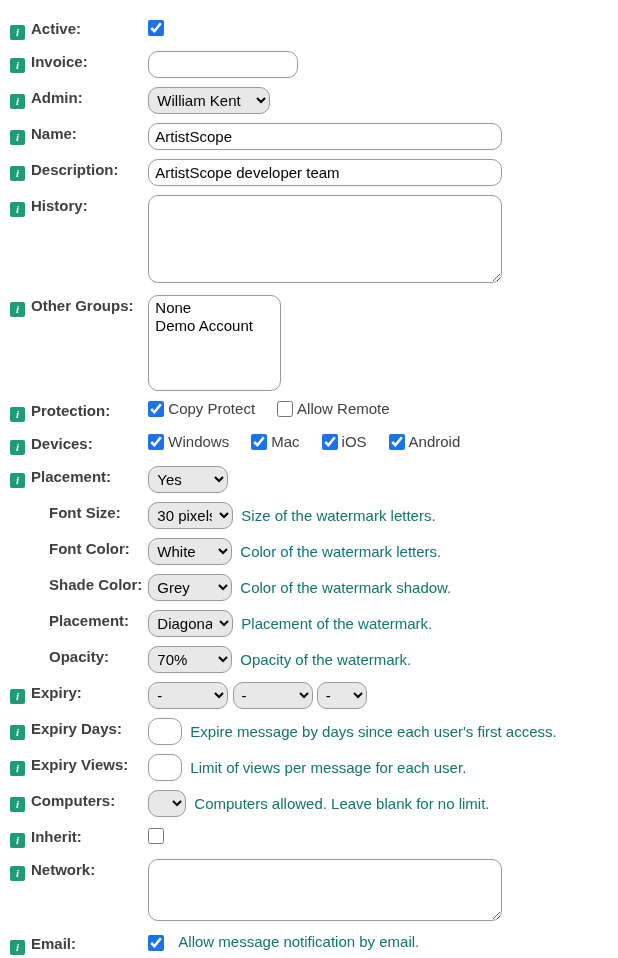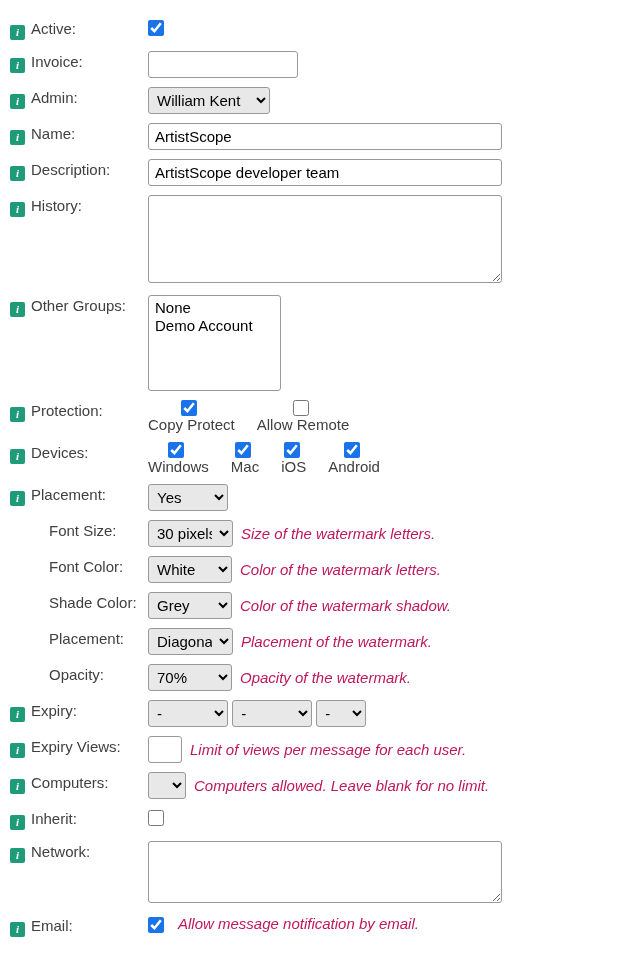--- a/index.html
+++ b/index.html
@@ -32,32 +32,32 @@
     font-weight: bold;
     font-style: italic;
     text-align: center;
     line-height: 15px;
     margin-right: 6px;
     vertical-align: -2px;
     font-family: Georgia, serif;
   }
   .sub .lbl-cell { padding-left: 18px; }
   .sub .lbl-cell .help-icon { visibility: hidden; }
-  .label-text { color: #404040; }
+  .label-text { color: #404040; font-weight: bold; }
   .ctrl-cell {
     display: table-cell;
     vertical-align: top;
     padding: 3px 0 3px 0;
   }
   input[type="text"], textarea, select {
     font-family: Arial, Helvetica, sans-serif;
     font-size: 15px;
     padding: 4px 6px;
     border: 1px solid #999;
-    border-radius: 3px;
+    border-radius: 10px;
     background: #fff;
   }
   select {
     background: #e8e8e8;
     padding: 3px 4px;
   }
   .w-full { width: 354px; }
   .w-inv { width: 150px; }
   .w-admin { width: 122px; }
   .w-sm { width: 85px; }
@@ -69,22 +69,22 @@
   textarea.network { height: 62px; resize: both; }
   select.multi { height: 96px; width: 133px; background: #fff; }
   input[type="checkbox"] {
     width: 16px;
     height: 16px;
     accent-color: #1a73e8;
     vertical-align: middle;
     margin: 0 4px 0 0;
   }
   .chk-group { display:flex; flex-wrap:wrap; gap: 22px; align-items:center; }
-  .chk-item { display:inline-flex; align-items:center;flex-direction:column; }
-  .hint { font-style: italic; color:#be185d; margin-left: 8px; text-align: center; }
+  .chk-item { display:inline-flex; align-items:center; }
+  .hint { color:#0f766e; margin-left: 8px; text-align: center; }
   .after-select { display:inline; }
 </style>
 </head>
 <body>
 
 <div class="form-table">
 
   <div class="form-row">
     <div class="lbl-cell"><span class="help-icon">i</span><span class="label-text">Active:</span></div>
     <div class="ctrl-cell"><input type="checkbox" checked="" style=""></div>
@@ -199,20 +199,24 @@
 
   <div class="form-row">
     <div class="lbl-cell"><span class="help-icon">i</span><span class="label-text">Expiry:</span></div>
     <div class="ctrl-cell">
       <select class="w-xxs"><option>-</option></select>
       <select class="w-xxs"><option>-</option></select>
       <select style="width:50px"><option>-</option></select>
     </div>
   </div>
 
+  <div class="form-row">
+    <div class="lbl-cell"><span class="help-icon">i</span><span class="label-text">Expiry Days:</span></div>
+    <div class="ctrl-cell"><input type="text" class="w-num" value="" style=""><span class="hint">Expire message by days since each user's first access.</span></div>
+  </div>
 
   <div class="form-row">
     <div class="lbl-cell"><span class="help-icon">i</span><span class="label-text">Expiry Views:</span></div>
     <div class="ctrl-cell"><input type="text" class="w-num" value="" style=""><span class="hint">Limit of views per message for each user.</span></div>
   </div>
 
   <div class="form-row">
     <div class="lbl-cell"><span class="help-icon">i</span><span class="label-text">Computers:</span></div>
     <div class="ctrl-cell"><select class="w-comp"><option></option></select><span class="hint">Computers allowed. Leave blank for no limit.</span></div>
   </div>

